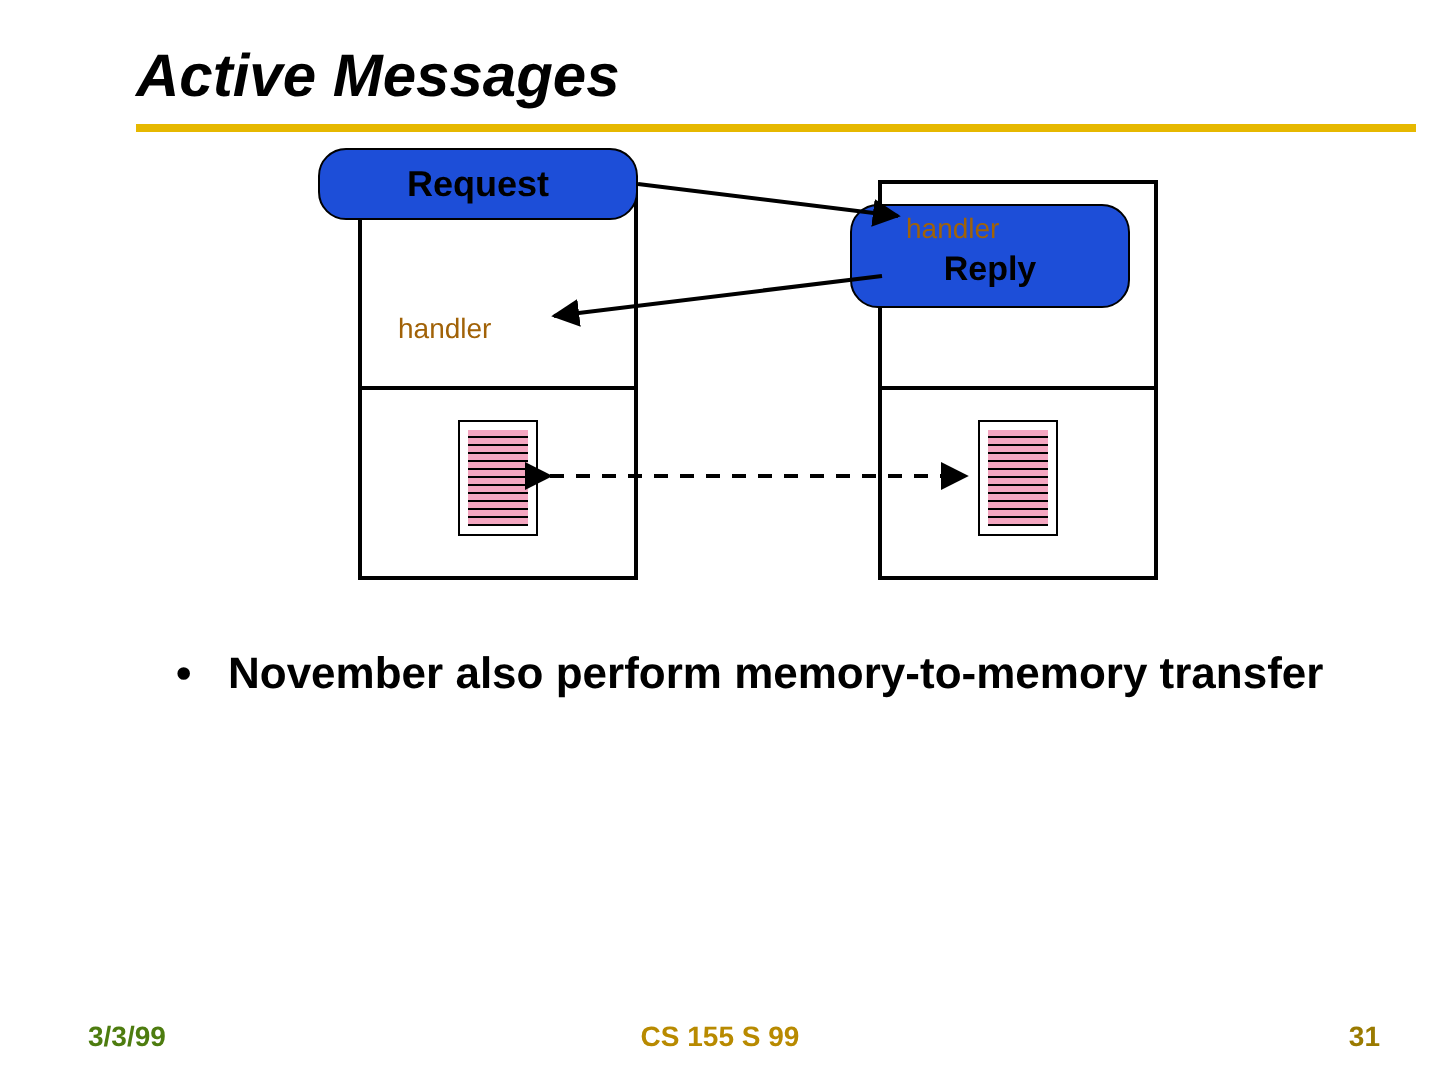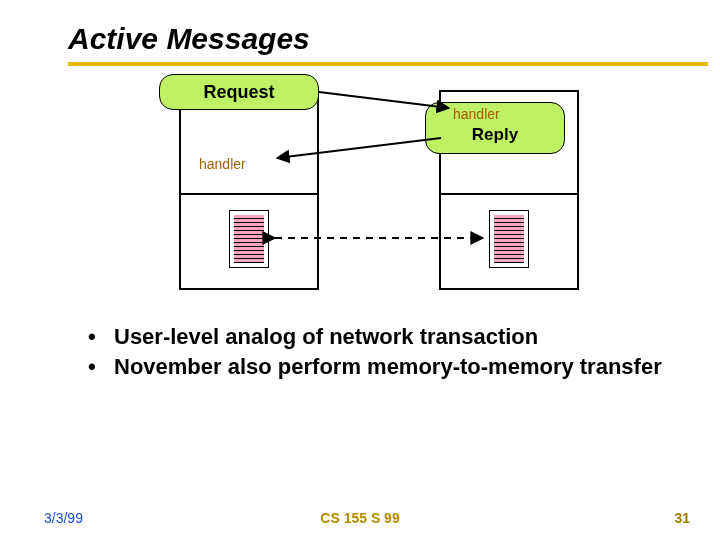--- a/index.html
+++ b/index.html
@@ -41,21 +41,21 @@
     border: 2px solid #000;
     background: #fff;
   }
   .node-left { left: 30px; top: 0; width: 140px; height: 200px; }
   .node-right { left: 290px; top: 0; width: 140px; height: 200px; }
 
   .rbox {
     position: absolute;
     border: 1.5px solid #000;
     border-radius: 14px;
-    background: #bef264;
+    background: #1d4ed8;
     text-align: center;
     font-weight: bold;
   }
   .request-box { left: 10px; top: -16px; width: 160px; height: 36px; line-height: 34px; font-size: 18px; }
   .reply-box   { left: 276px; top: 12px; width: 140px; height: 52px; padding-top: 22px; font-size: 17px; }
 
   .handler-label {
     position: absolute;
     font-size: 14px;
     color: #a16207;
@@ -106,21 +106,21 @@
     top: 0;
     font-size: 22px;
   }
 
   .footer {
     position: absolute;
     left: 0; right: 0; bottom: 14px;
     padding: 0 30px 0 44px;
     font-size: 14px;
   }
-  .footer-date { color: #1d4ed8; font-weight: normal; }
+  .footer-date { color: #4d7c0f; font-weight: bold; }
   .footer-mid  { position: absolute; left: 50%; transform: translateX(-50%); color: #b88a00; font-weight: bold; }
   .footer-page { float: right; color: #9a7a00; font-weight: bold; }
 </style>
 </head>
 <body>
 
 <div class="slide">
 
   <div class="title">Active Messages</div>
   <div class="underline"></div>
@@ -154,21 +154,20 @@
       <line x1="292" y1="48" x2="128" y2="68" stroke="#000" stroke-width="2" marker-end="url(#ah)"></line>
 
       <line x1="126" y1="148" x2="334" y2="148" stroke="#000" stroke-width="2" stroke-dasharray="7 6" marker-start="url(#ah)" marker-end="url(#ah)"></line>
 
       <line x1="32" y1="104" x2="168" y2="104" stroke="#000" stroke-width="2"></line>
       <line x1="292" y1="104" x2="428" y2="104" stroke="#000" stroke-width="2"></line>
     </svg>
   </div>
 
   <ul class="bullets">
-    <li>User-level analog of network transaction</li>
     <li>November also perform memory-to-memory transfer</li>
   </ul>
 
   <div class="footer">
     <span class="footer-date">3/3/99</span>
     <span class="footer-mid">CS 155 S 99</span>
     <span class="footer-page">31</span>
   </div>
 
 </div>

